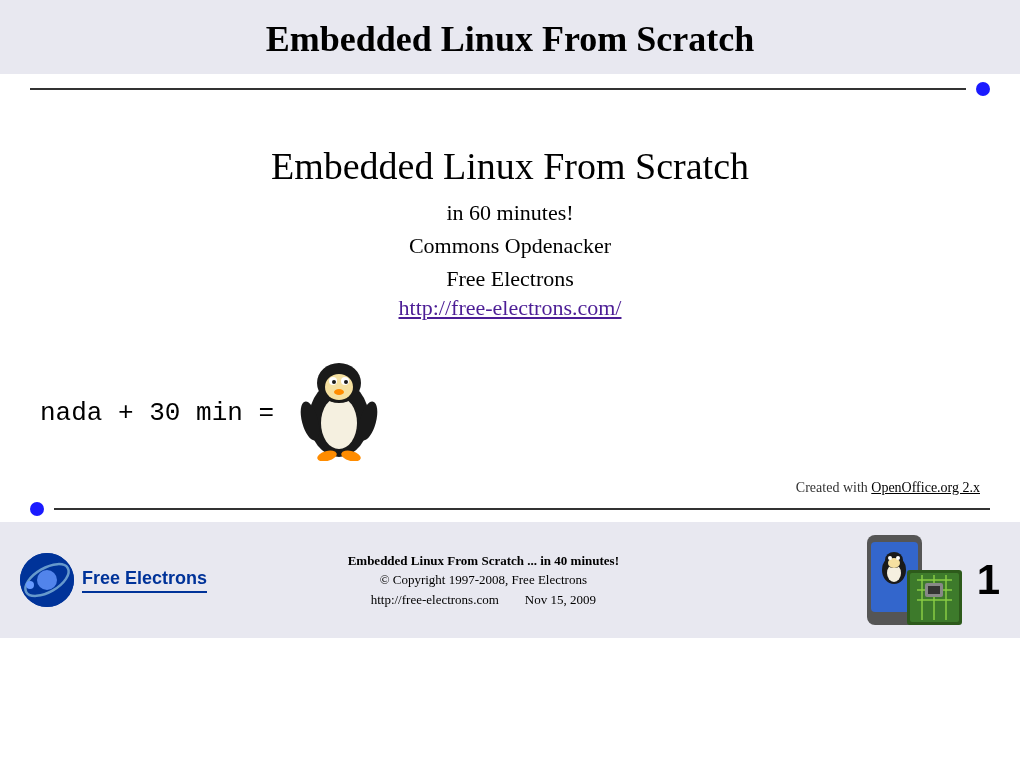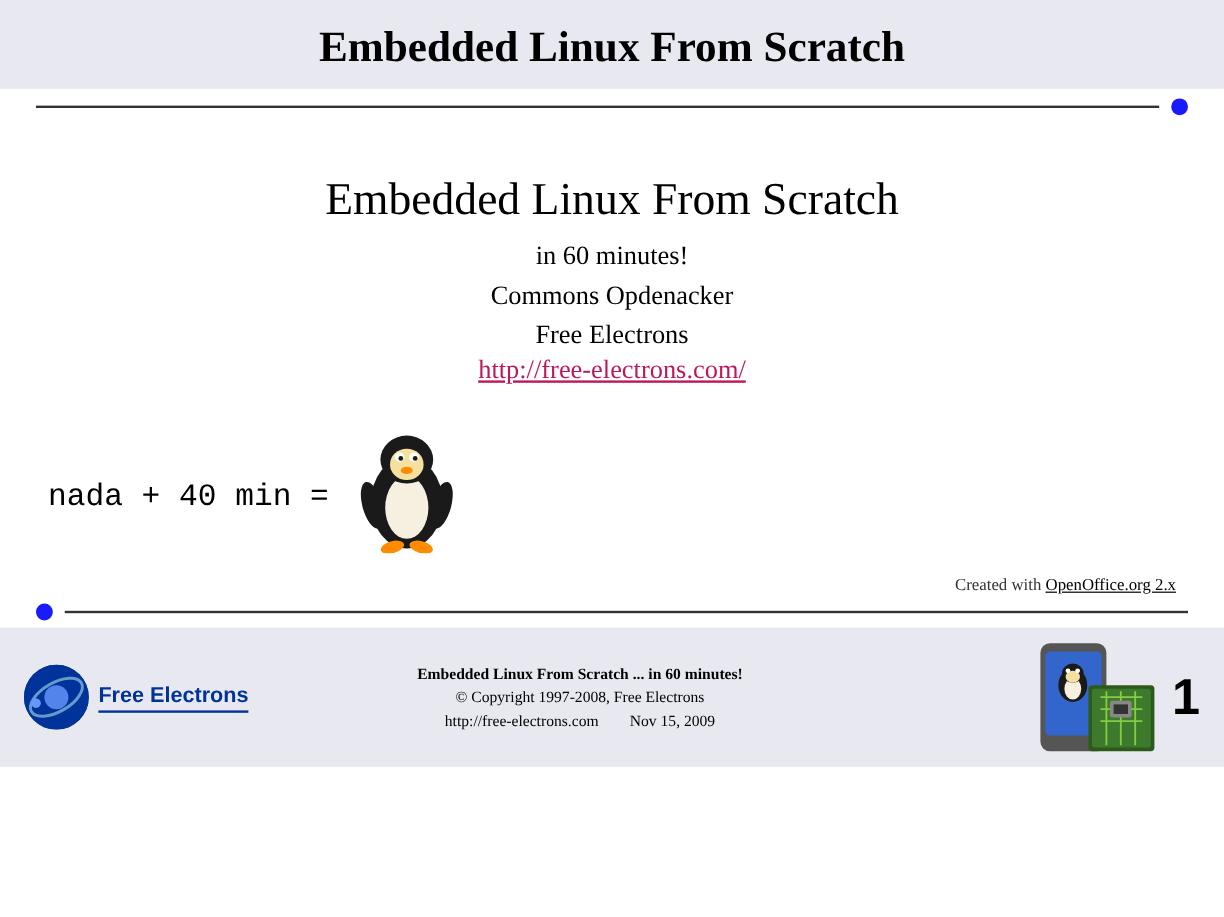--- a/index.html
+++ b/index.html
@@ -56,21 +56,21 @@
       color: #000;
       margin-bottom: 8px;
     }
     .sub-text {
       font-size: 22px;
       color: #000;
       line-height: 1.5;
     }
     .link-text {
       font-size: 22px;
-      color: #be185d;
+      color: #4c1d95;
       text-decoration: underline;
     }
 
     
     .nada-section {
       display: flex;
       align-items: center;
       padding: 30px 40px 10px 40px;
     }
     .nada-text {
@@ -185,21 +185,21 @@
 
 <div class="main-content">
   <div class="main-title">Embedded Linux From Scratch</div>
   <div class="sub-text">in 60 minutes!</div>
   <div class="sub-text">Commons Opdenacker</div>
   <div class="sub-text">Free Electrons</div>
   <div class="link-text">http://free-electrons.com/</div>
 </div>
 
 <div class="nada-section">
-  <span class="nada-text">nada + 40 min =</span>
+  <span class="nada-text">nada + 30 min =</span>
 
   <div class="tux-container">
     <svg width="90" height="100" viewBox="0 0 90 100" xmlns="http://www.w3.org/2000/svg">
 
       <ellipse cx="45" cy="58" rx="30" ry="38" fill="#1a1a1a"></ellipse>
 
       <ellipse cx="45" cy="62" rx="18" ry="26" fill="#f5f0e0"></ellipse>
 
       <ellipse cx="45" cy="22" rx="22" ry="20" fill="#1a1a1a"></ellipse>
 
@@ -245,21 +245,21 @@
         <circle cx="10" cy="32" r="4" fill="#6699ff"></circle>
       </svg>
     </div>
     <div>
       <div class="logo-text">Free Electrons</div>
       <div class="logo-underline"></div>
     </div>
   </div>
 
   <div class="footer-center">
-    <div class="bold-line">Embedded Linux From Scratch ... in 60 minutes!</div>
+    <div class="bold-line">Embedded Linux From Scratch ... in 40 minutes!</div>
     <div>© Copyright 1997-2008, Free Electrons</div>
     <div>
       <span>http://free-electrons.com</span>
       &nbsp;&nbsp;&nbsp;&nbsp;&nbsp;&nbsp;
       <span>Nov 15, 2009</span>
     </div>
   </div>
 
   <div style="position:relative; width:220px; display:flex; align-items:flex-end; justify-content:flex-end;">
 

